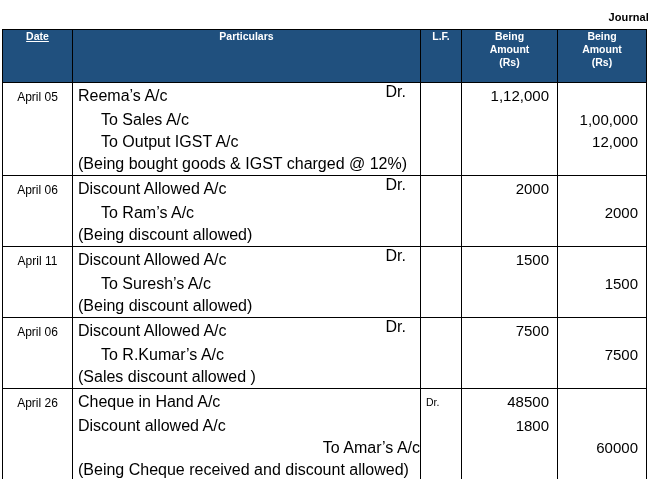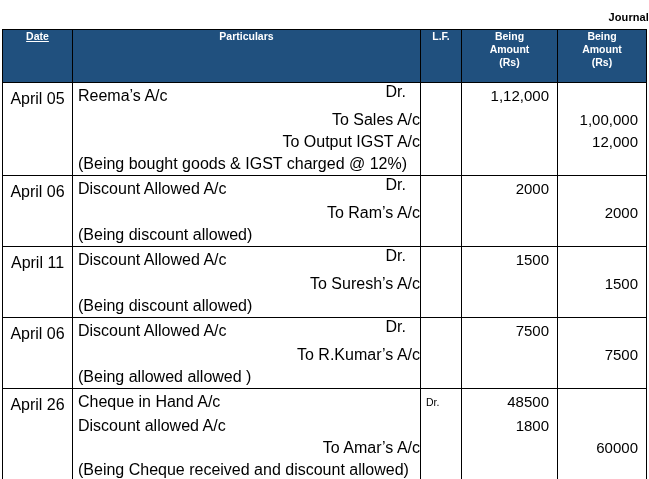--- a/index.html
+++ b/index.html
@@ -68,21 +68,21 @@
   
   .col-date      { width: 69px; }
   .col-part      { width: 347px; }
   .col-lf        { width: 40px; }
   .col-debit     { width: 95px; }
   .col-credit    { width: 88px; }
 
   
   td.c-date {
     text-align: center;
-    font-size: 16px;
+    font-size: 12px;
     padding-top: 7px;
   }
   td.c-part {
     font-size: 16px;
     position: relative;
     padding: 0;
   }
   td.c-lf {
     font-size: 10.5px;
     padding-top: 7px;
@@ -96,21 +96,21 @@
   }
 
   .part-line {
     height: 22px;
     line-height: 22px;
     padding-left: 5px;
     white-space: nowrap;
     position: relative;
   }
   .part-line.first { padding-top: 4px; height: 22px; line-height: 18px; }
-  .part-line.ind1  { padding-left: 28px; text-align: right; }
+  .part-line.ind1  { padding-left: 28px; }
   .part-line.ind2  { padding-left: 37px; text-align: right; }
 
   .dr-flag {
     position: absolute;
     right: 14px;
     top: 0;
     line-height: inherit;
   }
 
   .amt-line {
@@ -208,21 +208,21 @@
             <div class="amt-line first blank">&nbsp;</div>
             <div class="amt-line">1500</div>
             <div class="amt-line blank">&nbsp;</div>
           </td>
         </tr>
         <tr>
           <td class="c-date">April 06</td>
           <td class="c-part">
             <div class="part-line first"><span>Discount Allowed A/c</span><span class="dr-flag">Dr.</span></div>
             <div class="part-line ind1"><span>To R.Kumar’s A/c</span></div>
-            <div class="part-line"><span>(Being allowed allowed )</span></div>
+            <div class="part-line"><span>(Sales discount allowed )</span></div>
           </td>
           <td class="c-lf"></td>
           <td class="c-amt">
             <div class="amt-line first">7500</div>
             <div class="amt-line blank">&nbsp;</div>
             <div class="amt-line blank">&nbsp;</div>
           </td>
           <td class="c-amt">
             <div class="amt-line first blank">&nbsp;</div>
             <div class="amt-line">7500</div>

